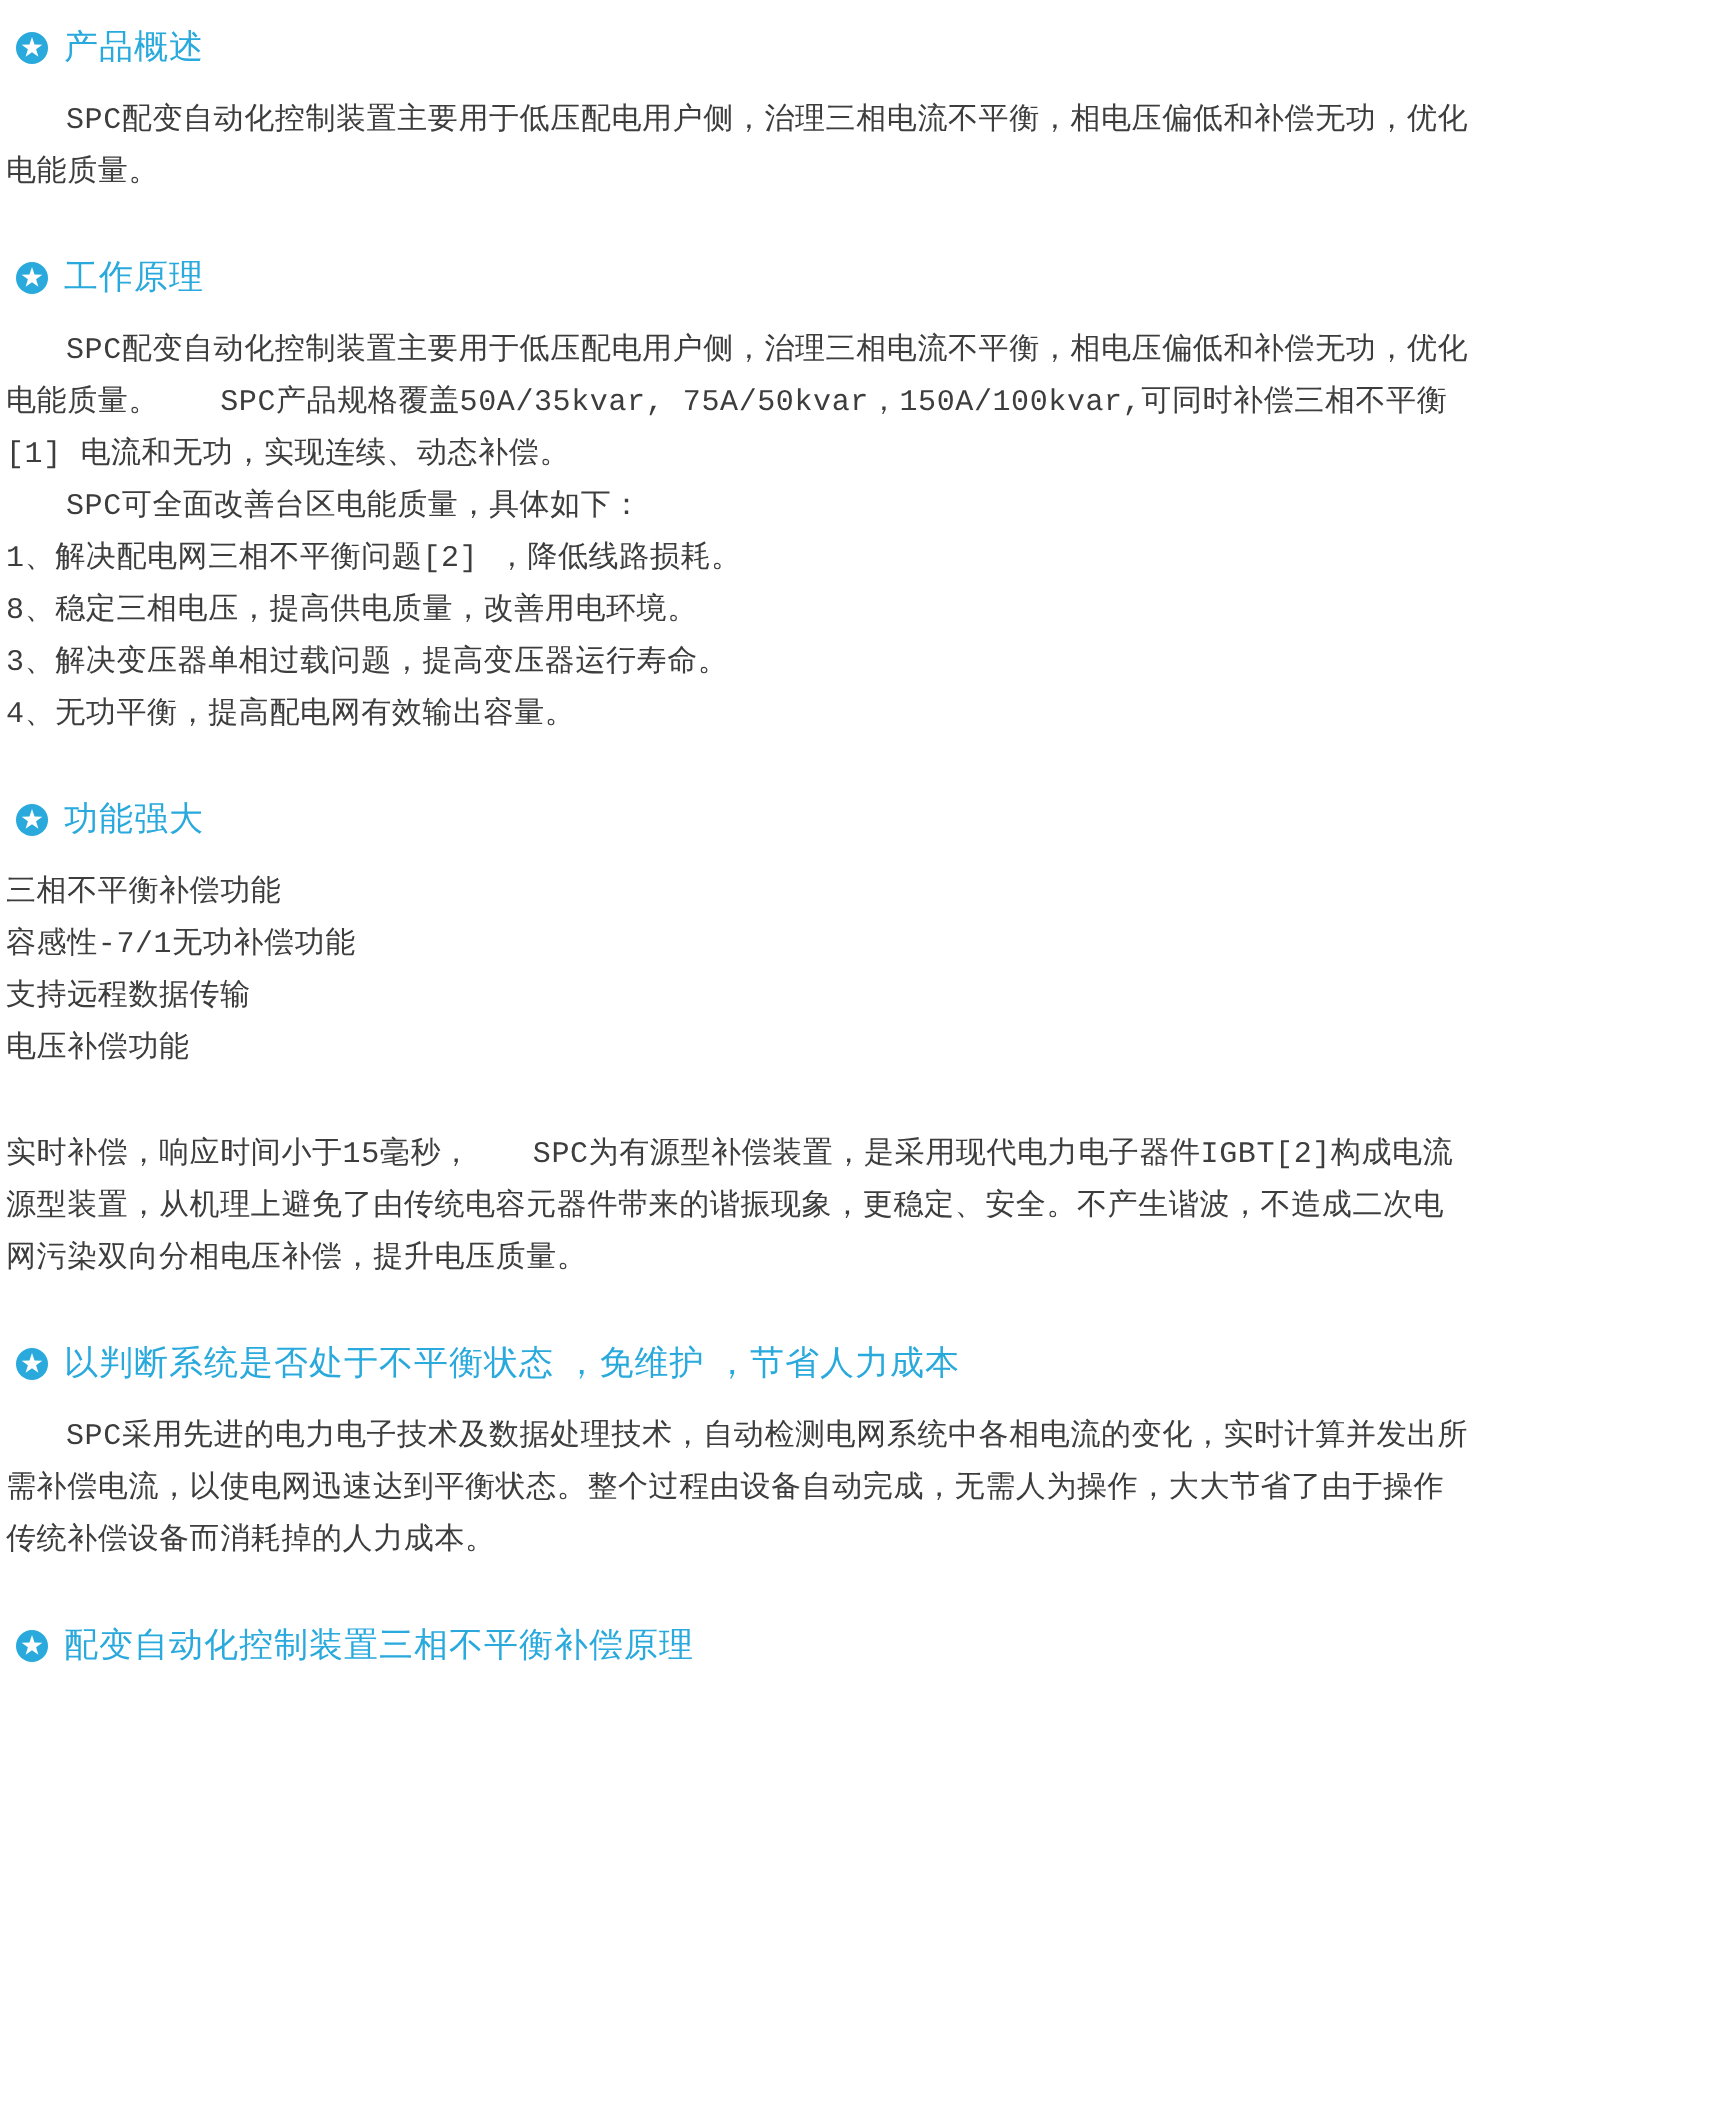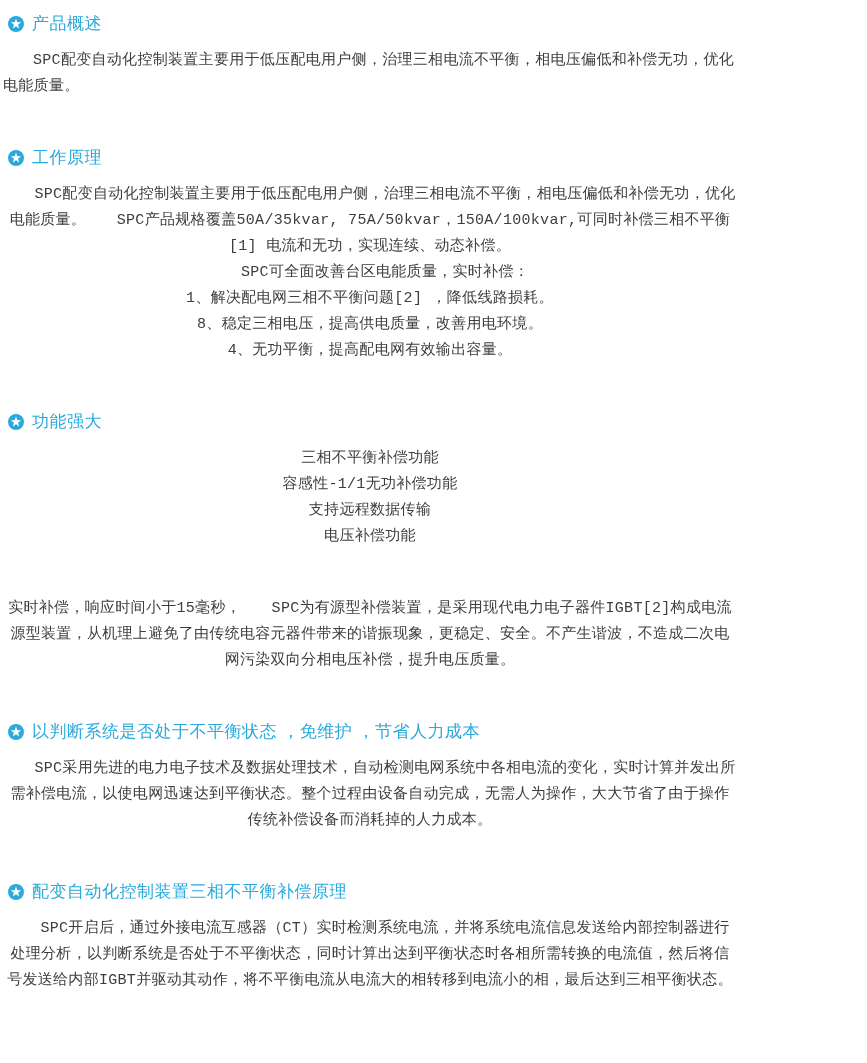--- a/index.html
+++ b/index.html
@@ -10,21 +10,21 @@
   .page {
     width: 742px;
     min-height: 1063px;
     box-sizing: border-box;
     padding: 12px 5px 8px 3px;
     font-family: "Liberation Sans", "DejaVu Sans", sans-serif;
     color: #3d3d3d;
     background: #ffffff;
   }
   .section { margin: 0; }
-  .section + .section { margin-top: 46px; text-align: center; }
+  .section + .section { margin-top: 27px; }
   h2.section-heading {
     display: flex;
     align-items: center;
     gap: 8px;
     margin: 0 0 13px 5px;
     font-size: 17px;
     font-weight: 400;
     color: #29a9dc;
     letter-spacing: 0.5px;
   }
@@ -61,36 +61,37 @@
 
   <section class="section">
     <h2 class="section-heading">
       <svg class="star-icon" viewBox="0 0 20 20">
         <circle cx="10" cy="10" r="10" fill="#29a9dc"></circle>
         <path fill="#ffffff" d="M10 3.2 L11.59 7.82 L16.47 7.90 L12.57 10.83 L14.0 15.5 L10 12.7 L6.0 15.5 L7.43 10.83 L3.53 7.90 L8.41 7.82 Z"></path>
       </svg>
       <span>工作原理</span>
     </h2>
     <p class="body-text indent">SPC配变自动化控制装置主要用于低压配电用户侧，治理三相电流不平衡，相电压偏低和补偿无功，优化电能质量。　　SPC产品规格覆盖50A/35kvar, 75A/50kvar，150A/100kvar,可同时补偿三相不平衡[1] 电流和无功，实现连续、动态补偿。</p>
-    <p class="body-text indent">SPC可全面改善台区电能质量，实时补偿：</p>
+    <p class="body-text indent">SPC可全面改善台区电能质量，具体如下：</p>
     <p class="body-text">1、解决配电网三相不平衡问题[2] ，降低线路损耗。</p>
     <p class="body-text">8、稳定三相电压，提高供电质量，改善用电环境。</p>
+    <p class="body-text">3、解决变压器单相过载问题，提高变压器运行寿命。</p>
     <p class="body-text">4、无功平衡，提高配电网有效输出容量。</p>
   </section>
 
   <section class="section">
     <h2 class="section-heading">
       <svg class="star-icon" viewBox="0 0 20 20">
         <circle cx="10" cy="10" r="10" fill="#29a9dc"></circle>
         <path fill="#ffffff" d="M10 3.2 L11.59 7.82 L16.47 7.90 L12.57 10.83 L14.0 15.5 L10 12.7 L6.0 15.5 L7.43 10.83 L3.53 7.90 L8.41 7.82 Z"></path>
       </svg>
       <span>功能强大</span>
     </h2>
     <p class="body-text">三相不平衡补偿功能</p>
-    <p class="body-text">容感性-1/1无功补偿功能</p>
+    <p class="body-text">容感性-7/1无功补偿功能</p>
     <p class="body-text">支持远程数据传输</p>
     <p class="body-text">电压补偿功能</p>
   </section>
 
   <section class="section">
     <p class="body-text">实时补偿，响应时间小于15毫秒，　　SPC为有源型补偿装置，是采用现代电力电子器件IGBT[2]构成电流源型装置，从机理上避免了由传统电容元器件带来的谐振现象，更稳定、安全。不产生谐波，不造成二次电网污染双向分相电压补偿，提升电压质量。</p>
   </section>
 
   <section class="section">
     <h2 class="section-heading">
@@ -105,16 +106,15 @@
 
 
   <section class="section">
     <h2 class="section-heading">
       <svg class="star-icon" viewBox="0 0 20 20">
         <circle cx="10" cy="10" r="10" fill="#29a9dc"></circle>
         <path fill="#ffffff" d="M10 3.2 L11.59 7.82 L16.47 7.90 L12.57 10.83 L14.0 15.5 L10 12.7 L6.0 15.5 L7.43 10.83 L3.53 7.90 L8.41 7.82 Z"></path>
       </svg>
       <span>配变自动化控制装置三相不平衡补偿原理</span>
     </h2>
-    <p class="body-text indent">SPC开启后，通过外接电流互感器（CT）实时检测系统电流，并将系统电流信息发送给内部控制器进行处理分析，以判断系统是否处于不平衡状态，同时计算出达到平衡状态时各相所需转换的电流值，然后将信号发送给内部IGBT并驱动其动作，将不平衡电流从电流大的相转移到电流小的相，最后达到三相平衡状态。</p>
   </section>
 
 </div>
 
 </body></html>

